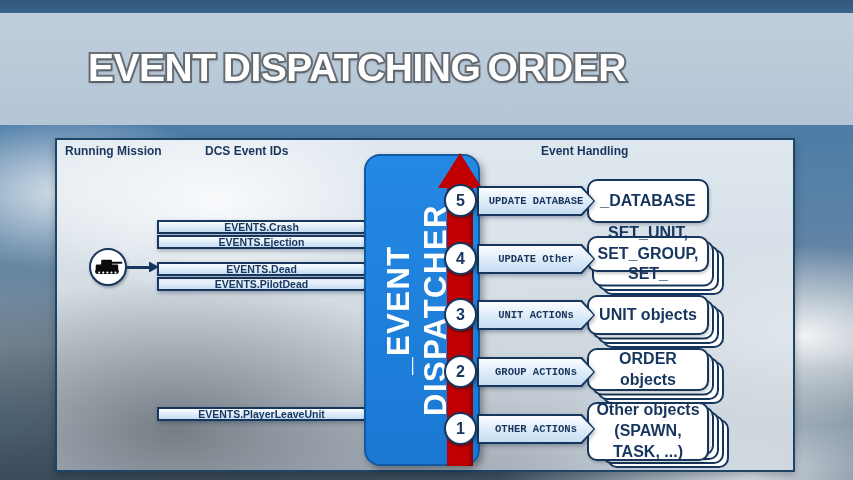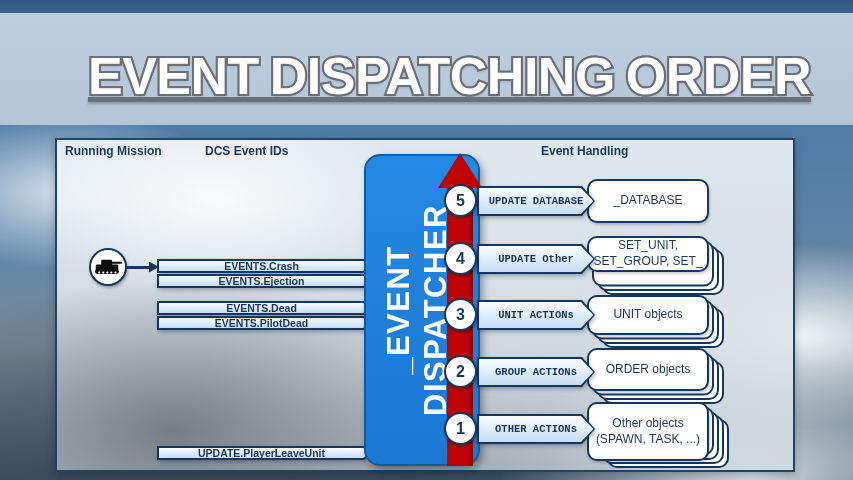--- a/index.html
+++ b/index.html
@@ -11,23 +11,23 @@
       radial-gradient(ellipse 360px 160px at 88% 99%, rgba(228,234,240,0.9), rgba(228,234,240,0) 70%),
       radial-gradient(ellipse 260px 120px at 8% 40%, rgba(238,243,247,0.85), rgba(238,243,247,0) 65%),
       radial-gradient(ellipse 300px 130px at 55% 50%, rgba(220,229,237,0.45), rgba(220,229,237,0) 70%),
       radial-gradient(ellipse 620px 260px at 22% 100%, rgba(56,70,82,0.85), rgba(56,70,82,0) 75%),
       linear-gradient(180deg,#32597d 0%,#406d96 5%,#4a7ba8 22%,#5d83a6 48%,#7b8c98 72%,#5a7082 90%,#3c5166 100%);
   }
   
   .title-band{position:absolute;left:0;top:13px;width:853px;height:112px;
     background:linear-gradient(180deg,rgba(203,215,226,0.92),rgba(193,207,220,0.88));}
   .slide-title{position:absolute;left:88px;top:46px;
-    font-size:52px;font-weight:bold;color:#fff;letter-spacing:-0.5px;word-spacing:-3px;
+    font-size:39px;font-weight:bold;color:#fff;letter-spacing:-0.5px;word-spacing:-3px;
     -webkit-text-stroke:4px #6a7077;paint-order:stroke fill;
-    text-shadow:0 2px 3px rgba(50,56,66,0.35);white-space:nowrap;text-decoration:underline;}
+    text-shadow:0 2px 3px rgba(50,56,66,0.35);white-space:nowrap;}
   
   .panel{position:absolute;left:55px;top:138px;width:740px;height:334px;
     border:2px solid #1c4566;box-sizing:border-box;
     background:
       radial-gradient(ellipse 420px 210px at 16% 88%, rgba(104,112,120,0.85), rgba(104,112,120,0) 72%),
       radial-gradient(ellipse 340px 170px at 55% 105%, rgba(140,148,156,0.55), rgba(140,148,156,0) 72%),
       radial-gradient(ellipse 280px 140px at 22% 18%, rgba(252,253,254,0.9), rgba(252,253,254,0) 70%),
       linear-gradient(180deg, rgba(236,241,245,0.92), rgba(210,218,226,0.85));
     box-shadow:0 3px 8px rgba(0,0,0,0.25);}
   .col-header{position:absolute;font-size:12px;font-weight:bold;color:#17365d;white-space:nowrap;}
@@ -49,30 +49,30 @@
     font-size:16px;font-weight:bold;color:#17365d;z-index:6;box-shadow:1px 2px 3px rgba(0,0,0,0.3);}
   
   .tag{position:absolute;filter:drop-shadow(1px 2px 2px rgba(20,40,70,0.35));}
   .tag .outer{position:absolute;inset:0;background:#17365d;
     clip-path:polygon(0 0,calc(100% - var(--tip)) 0,100% 50%,calc(100% - var(--tip)) 100%,0 100%);}
   .tag .inner{position:absolute;inset:1.6px;
     background:linear-gradient(180deg,#fbfdff 0%,#e2eef9 45%,#c6ddf2 100%);
     clip-path:polygon(0 0,calc(100% - var(--tip)) 0,100% 50%,calc(100% - var(--tip)) 100%,0 100%);
     display:flex;align-items:center;justify-content:center;
     color:#17365d;font-weight:bold;white-space:nowrap;}
-  .ev-tag{left:100px;width:215px;height:14px;margin-top:39px;--tip:8px;}
+  .ev-tag{left:100px;width:215px;height:14px;--tip:8px;}
   .ev-tag .inner{font-size:10.5px;padding-right:6px;}
   .act-tag{left:420px;width:118px;height:30px;--tip:13px;z-index:5;font-family:Liberation Mono, monospace;}
   .act-tag .inner{font-size:10.5px;padding-left:10px;padding-right:10px;}
   
   .hgroup{position:absolute;left:530px;width:122px;}
   .layer,.hbox{position:absolute;left:0;top:0;width:122px;background:#fff;
     border:2px solid #17365d;border-radius:10px;box-sizing:border-box;}
   .hbox{display:flex;align-items:center;justify-content:center;text-align:center;
-    font-size:12px;font-weight:normal;color:#17365d;line-height:1.3;padding:2px 3px;z-index:3;
+    font-size:16px;font-weight:bold;color:#17365d;line-height:1.3;padding:2px 3px;z-index:3;
     box-shadow:1px 2px 3px rgba(0,0,0,0.2);}
   
   .unit-circle{position:absolute;left:32px;top:108px;width:38px;height:38px;border-radius:50%;
     background:#fff;border:2.5px solid #17365d;box-sizing:border-box;
     display:flex;align-items:center;justify-content:center;box-shadow:1px 2px 3px rgba(0,0,0,0.3);}
   .conn-line{position:absolute;left:70px;top:126px;width:24px;height:2.5px;background:#17365d;}
   .conn-head{position:absolute;left:92px;top:121.5px;width:10px;height:11px;background:#17365d;
     clip-path:polygon(0 0,100% 50%,0 100%);}
 </style>
 </head>
@@ -120,21 +120,21 @@
     <div class="tag ev-tag" style="top:137px">
         <div class="outer"></div>
         <div class="inner">EVENTS.PilotDead</div>
       </div>
     <div class="tag ev-tag" style="top:122px">
         <div class="outer"></div>
         <div class="inner">EVENTS.Dead</div>
       </div>
     <div class="tag ev-tag" style="top:267px">
         <div class="outer"></div>
-        <div class="inner">UPDATE.PlayerLeaveUnit</div>
+        <div class="inner">EVENTS.PlayerLeaveUnit</div>
       </div>
 
     <div class="dispatcher"></div>
     <div class="disp-label">
       <span>_EVENT</span>
       <span>DISPATCHER</span>
     </div>
     <div class="red-shaft"></div>
     <div class="red-head"></div>
 

